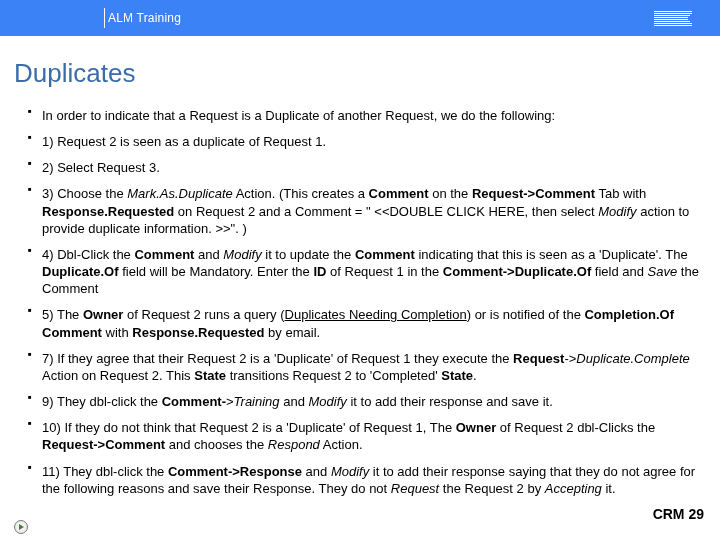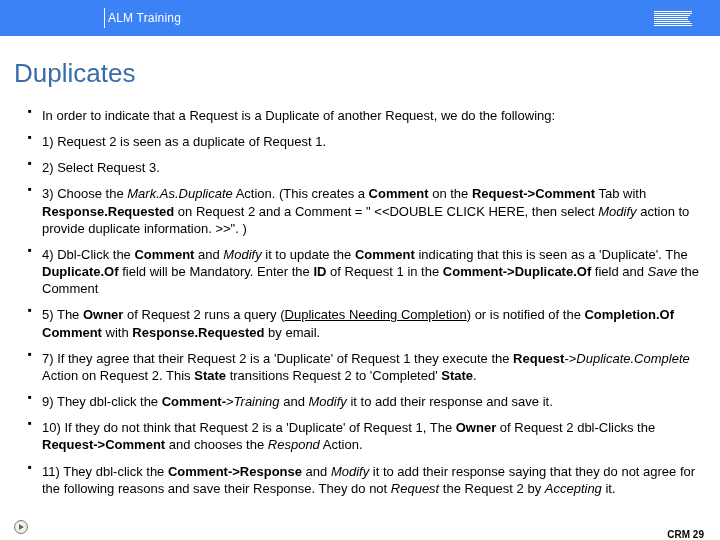--- a/index.html
+++ b/index.html
@@ -10,21 +10,21 @@
   .header-title { color: #fff; font-size: 12px; font-weight: 400; letter-spacing: 0.2px; }
   .ibm-logo { display: flex; flex-direction: column; gap: 1px; }
   .ibm-logo .r { height: 1px; background: #fff; }
   .ibm-logo .r.w1 { width: 38px; } .ibm-logo .r.w2 { width: 36px; } .ibm-logo .r.w3 { width: 34px; }
   .title-area { padding: 22px 0 12px 14px; }
   .slide-title { font-size: 26px; color: #3b6caa; font-weight: 400; }
   .body-area { flex: 1; padding: 6px 18px 0 28px; }
   ul.bullets { list-style: none; }
   ul.bullets > li { position: relative; padding-left: 14px; font-size: 13px; line-height: 1.32; color: #000; margin-bottom: 9px; }
   ul.bullets > li::before { content: "■"; position: absolute; left: 0; top: 1px; font-size: 6px; color: #000; }
-  .footer { position: absolute; bottom: 0; right: 16px; font-size: 10px; font-weight: 700; color: #000; }
+  .footer { position: absolute; bottom: 18px; right: 16px; font-size: 14px; font-weight: 700; color: #000; }
   .play { position: absolute; bottom: 6px; left: 14px; width: 14px; height: 14px; border: 1px solid #7a7a7a; border-radius: 50%; display: flex; align-items: center; justify-content: center; background: radial-gradient(#fff,#e0e0e0); }
   .play::after { content: ""; width: 0; height: 0; border-left: 5px solid #4a7a3a; border-top: 3px solid transparent; border-bottom: 3px solid transparent; margin-left: 1px; }
   b { font-weight: 700; }
   i { font-style: italic; }
   u { text-decoration: underline; }
 </style>
 </head>
 <body>
 
 <div class="slide">

